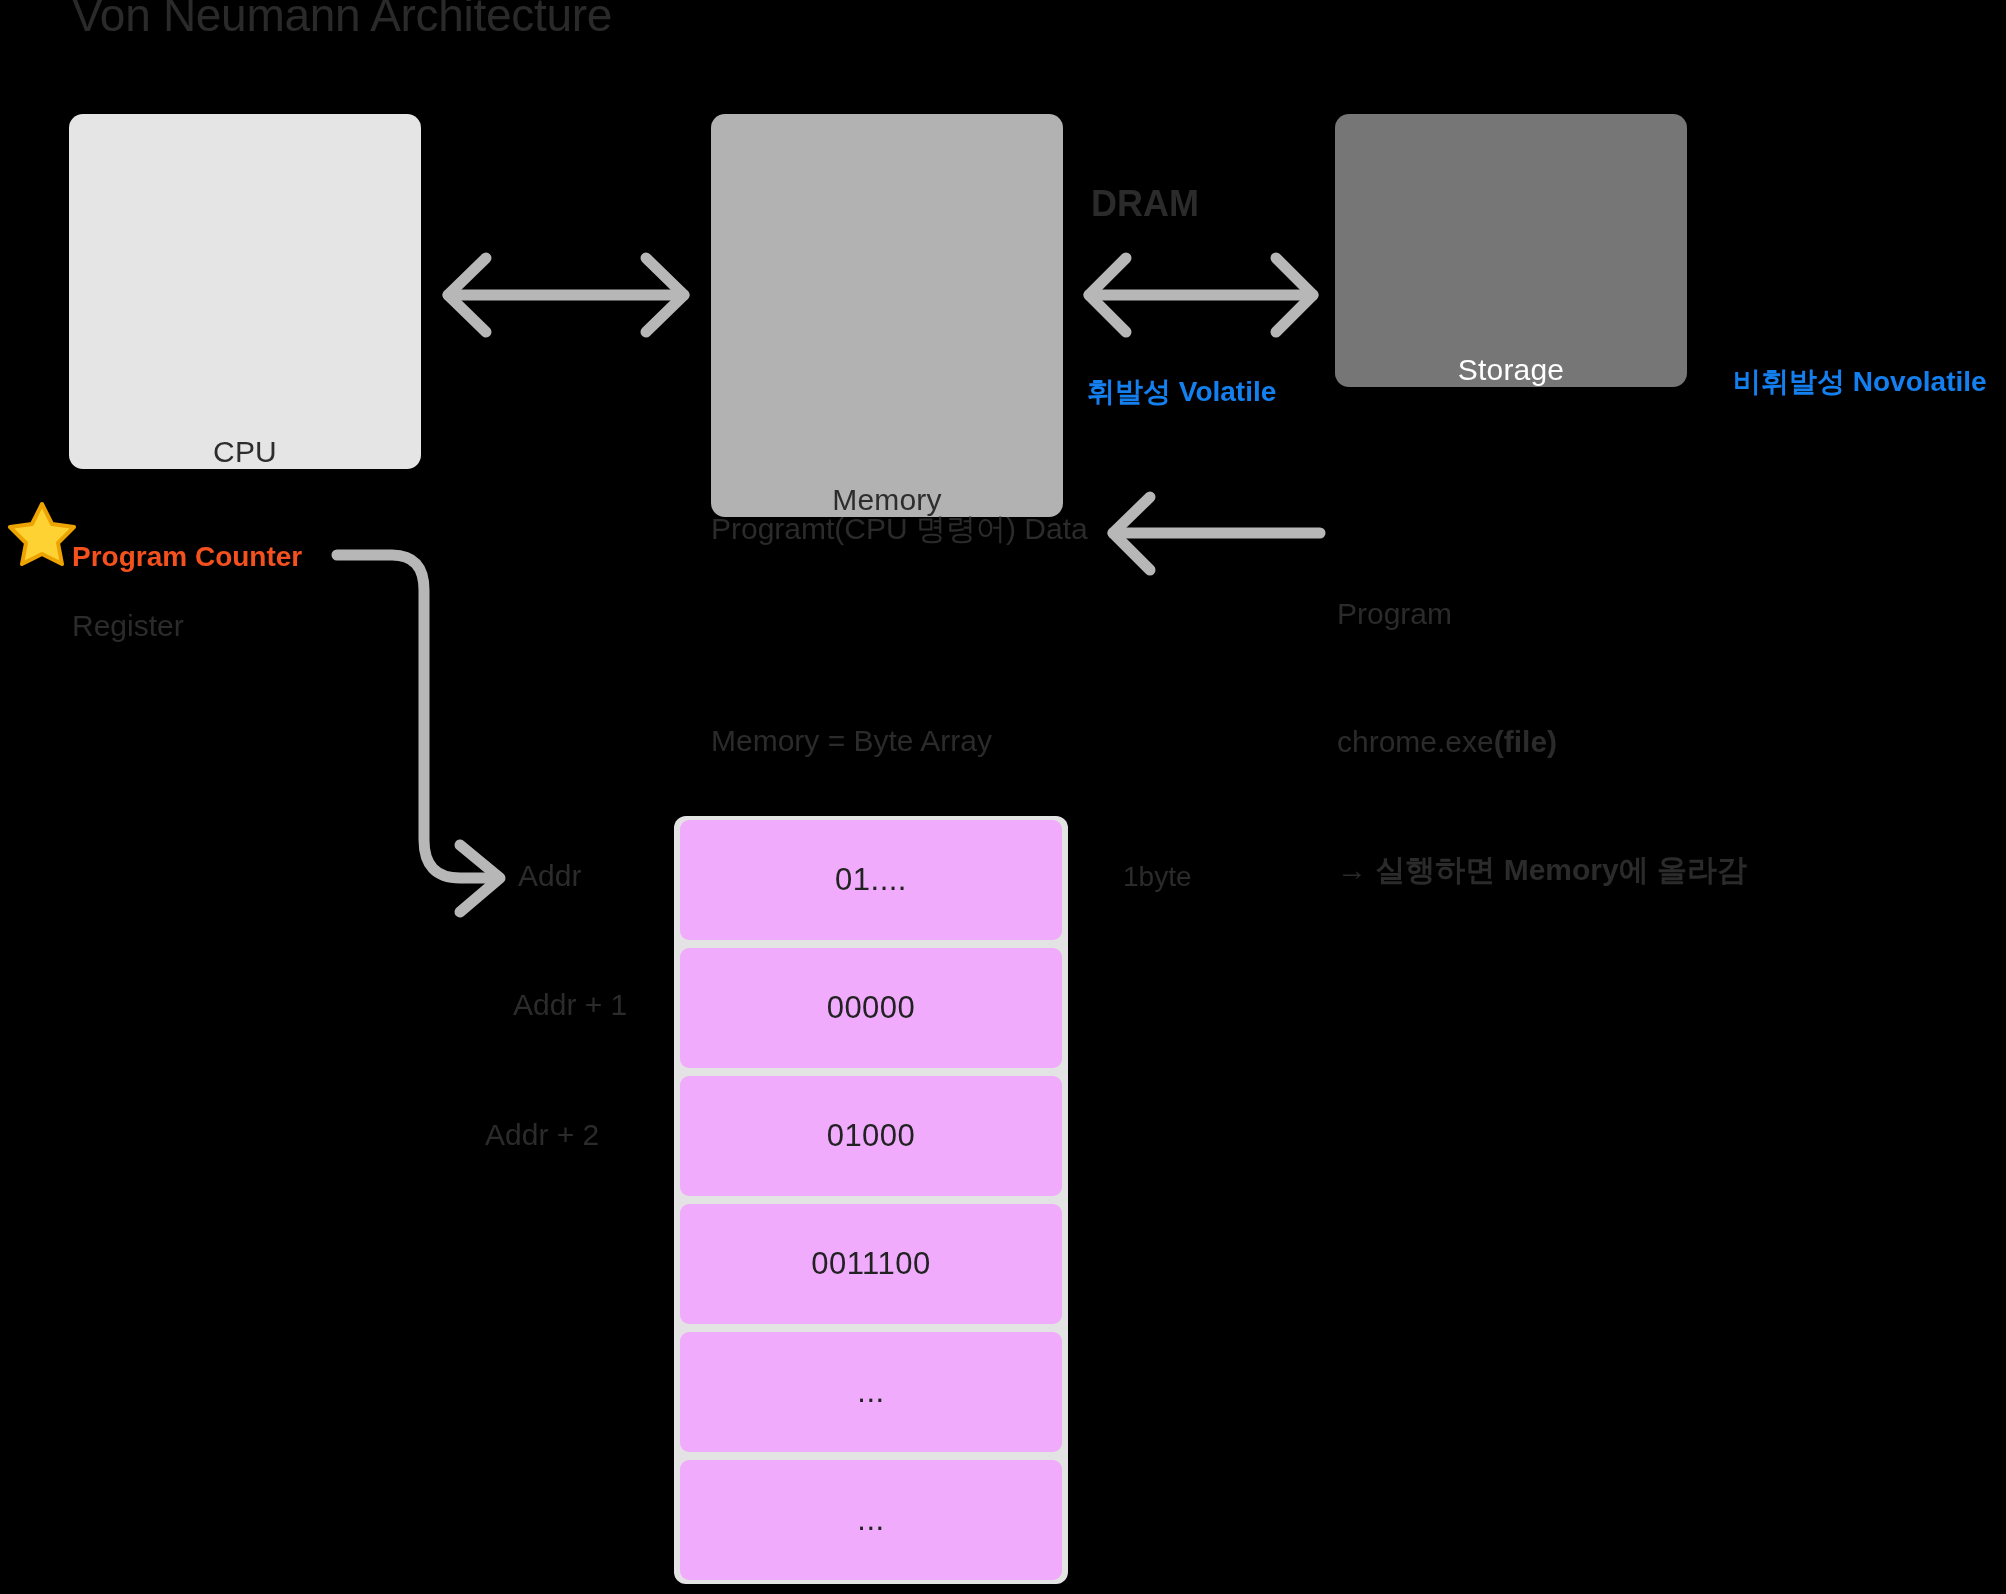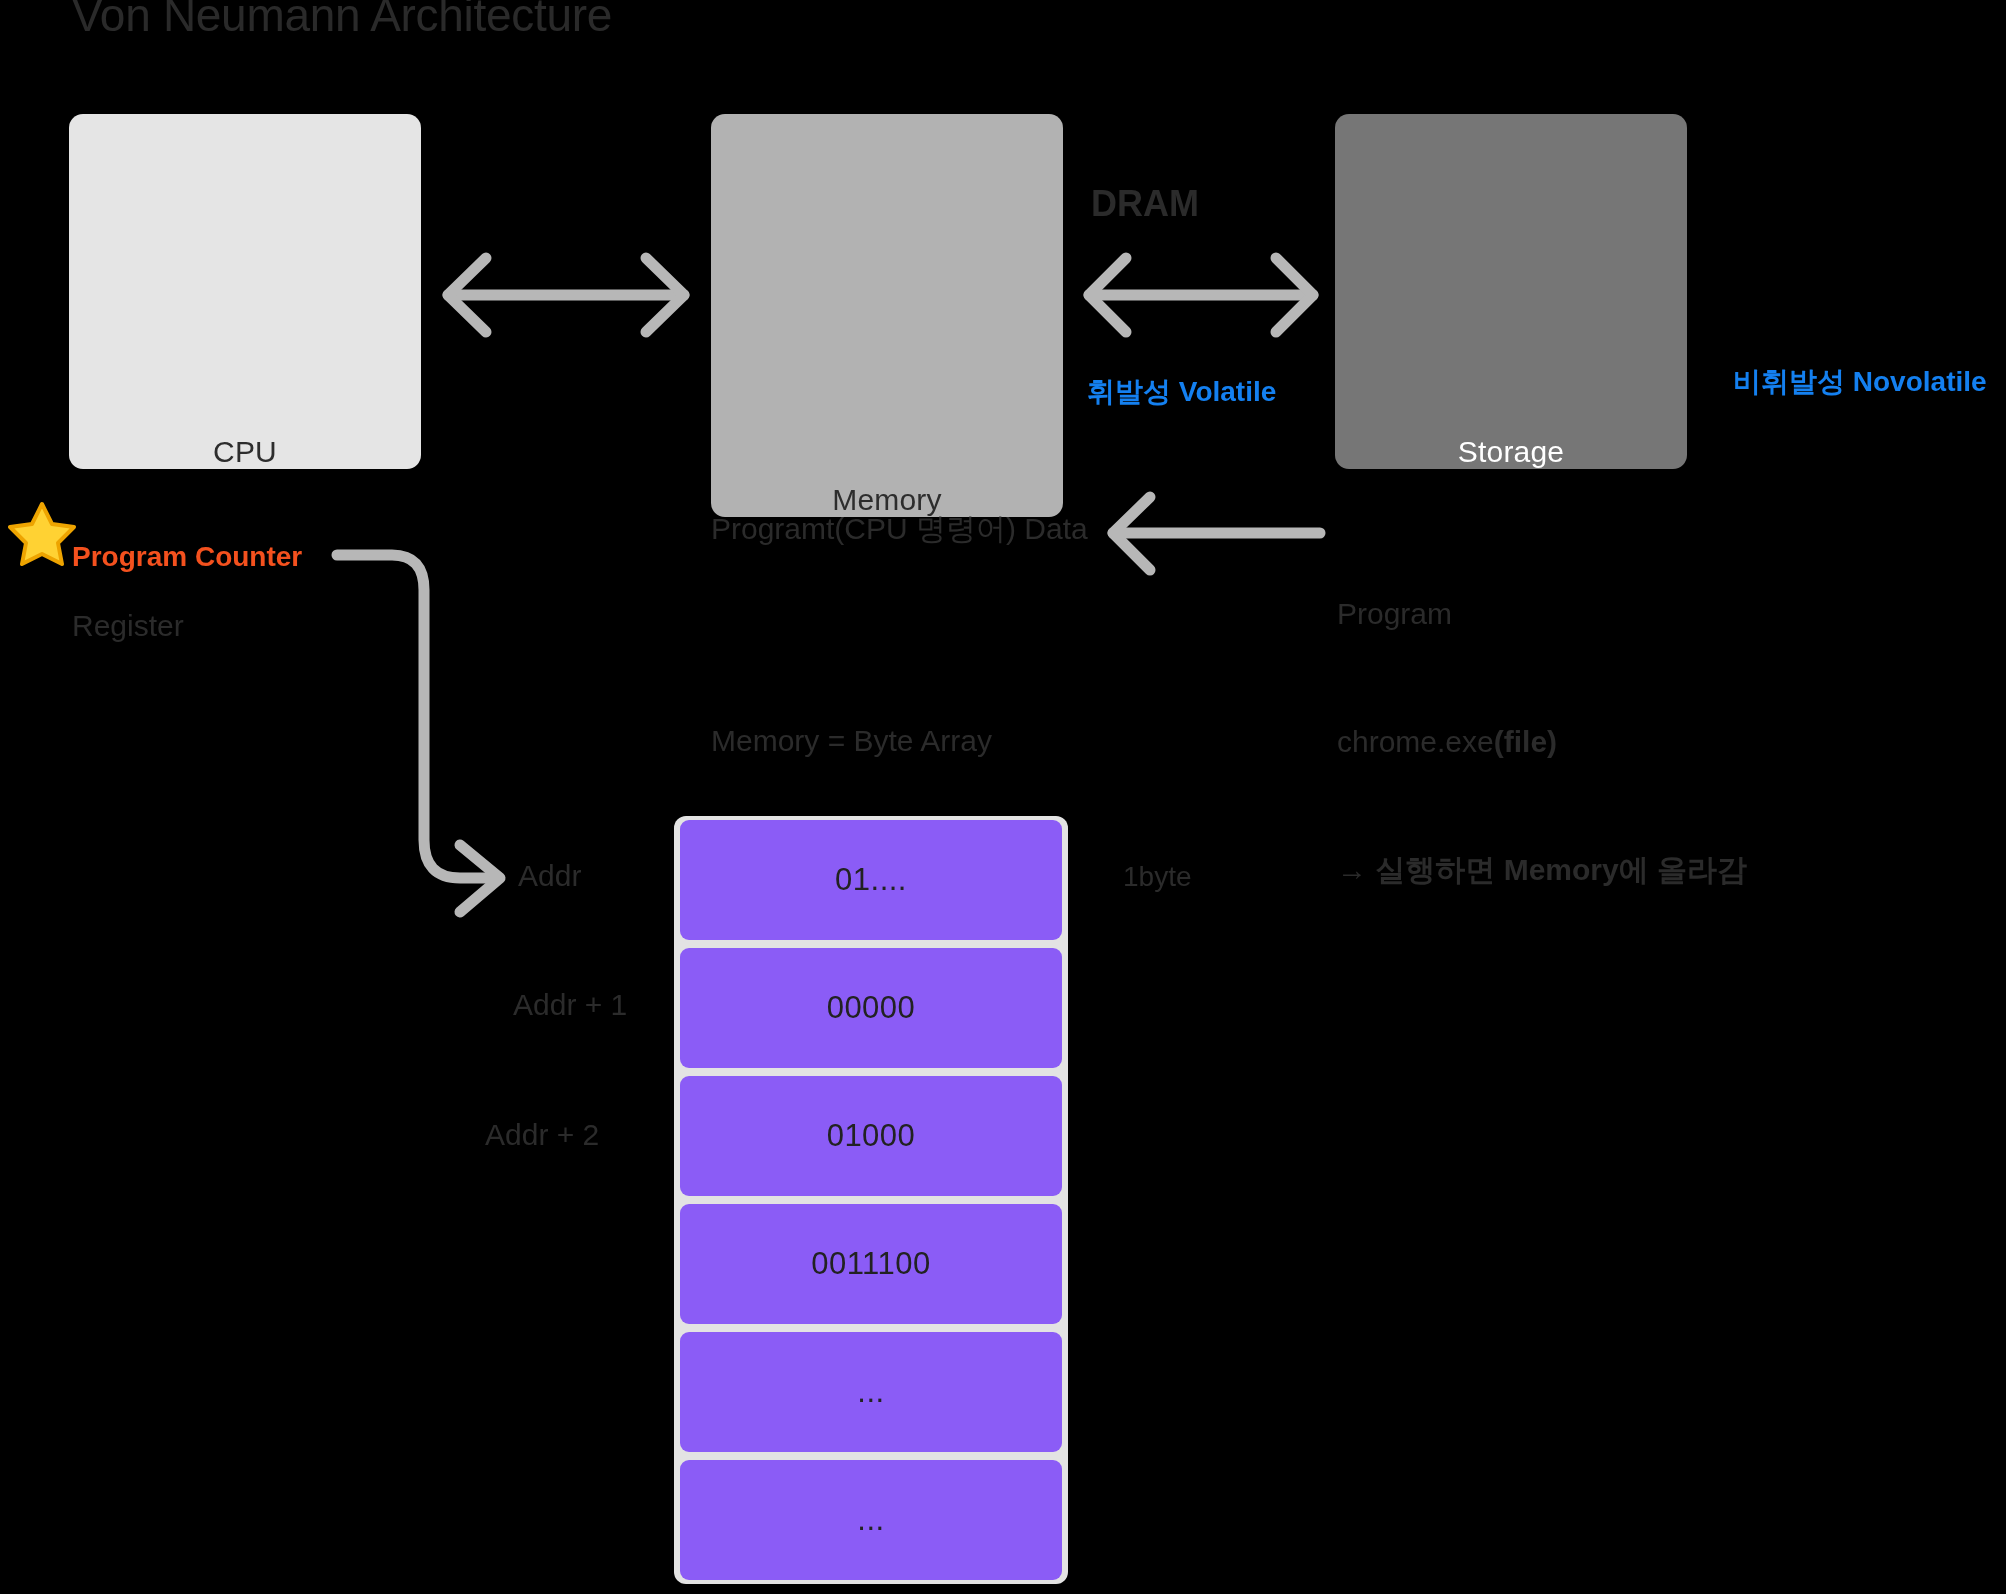--- a/index.html
+++ b/index.html
@@ -48,21 +48,21 @@
     color: #2d2d2d;
   }
   #box-memory {
     left: 711px; top: 114px;
     width: 352px; height: 403px;
     background: #b2b2b2;
     color: #2d2d2d;
   }
   #box-storage {
     left: 1335px; top: 114px;
-    width: 352px; height: 355px;
+    width: 352px; height: 273px;
     background: #767676;
     color: #ffffff;
   }
 
   
   #arrow-layer {
     position: absolute;
     left: 0; top: 0;
     width: 2006px; height: 1594px;
     pointer-events: none;
@@ -117,21 +117,21 @@
     left: 674px;
     top: 816px;
     width: 394px;
     background: #e3e3e3;
     border-radius: 12px;
     padding: 4px 6px;
     box-sizing: border-box;
   }
   .byte-cell {
     height: 120px;
-    background: #8b5cf6;
+    background: #f0abfc;
     border-radius: 9px;
     margin-bottom: 8px;
     display: flex;
     align-items: center;
     justify-content: center;
     font-size: 31px;
     color: #222222;
     letter-spacing: 0.5px;
   }
   .byte-cell:last-child { margin-bottom: 0; }

